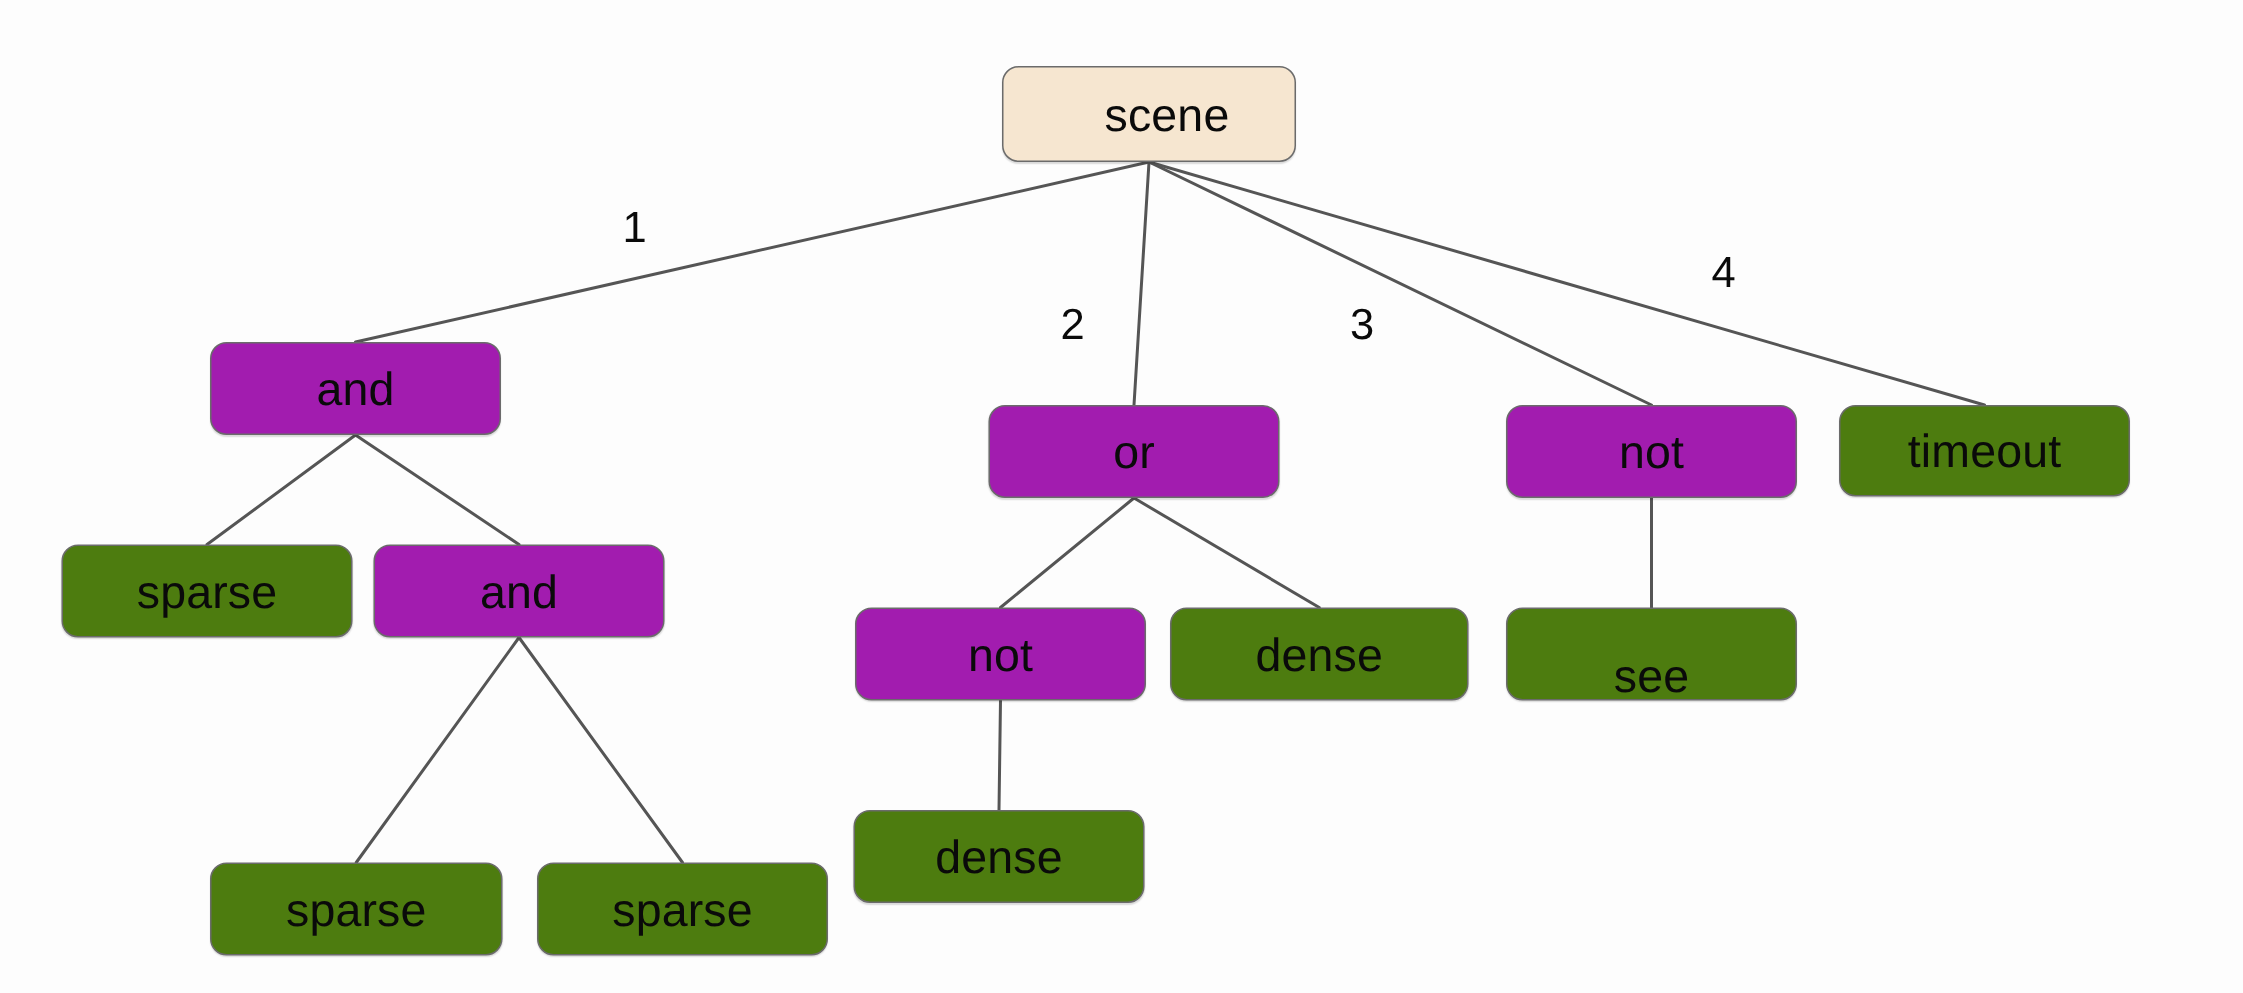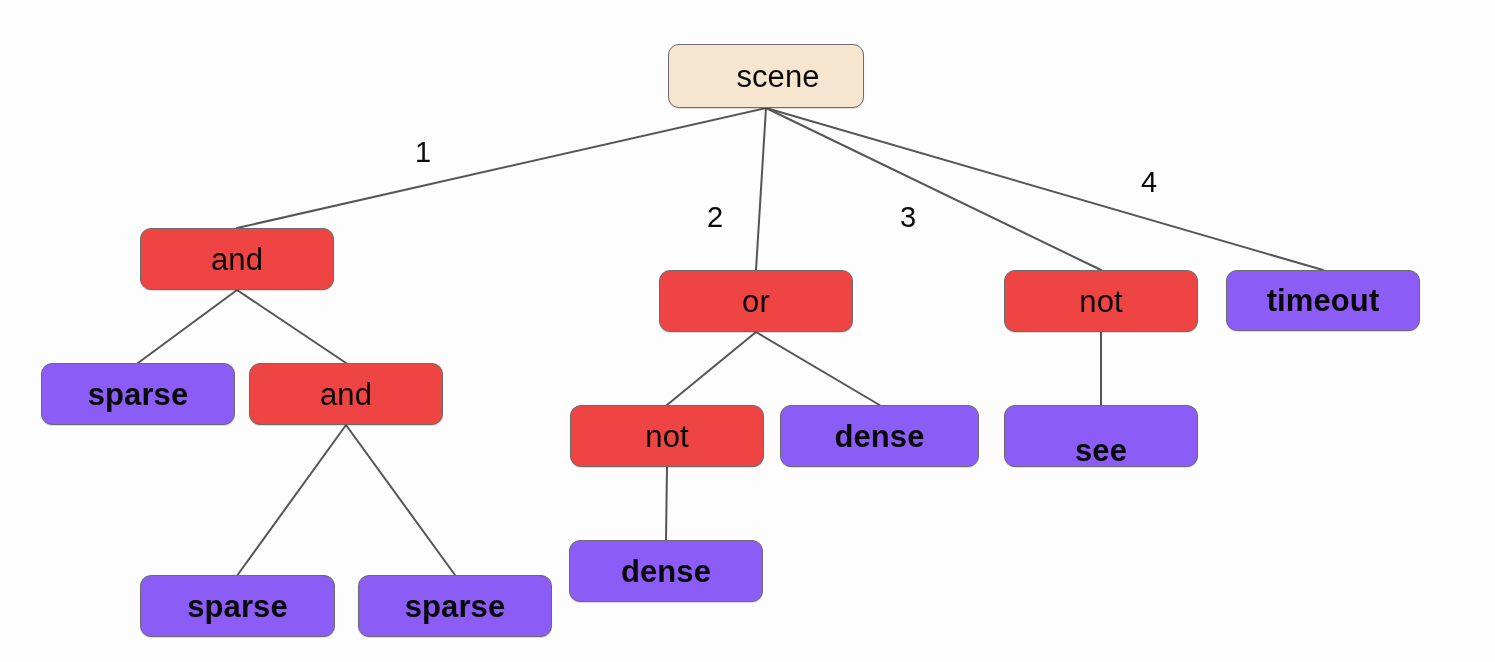--- a/index.html
+++ b/index.html
@@ -42,25 +42,24 @@
     color: #0a0a0a;
     letter-spacing: 0.1px;
     line-height: 1;
     white-space: nowrap;
     box-shadow: 0 1px 1px rgba(0,0,0,0.14);
   }
   .node-root {
     background: #f6e6d0;
   }
   .node-op {
-    background: #ef4444;
+    background: #a21caf;
   }
   .node-leaf {
-    background: #8b5cf6;
-    font-weight: bold;
+    background: #4d7c0f;
   }
   .edge-label {
     position: absolute;
     font-size: 29px;
     color: #0a0a0a;
     line-height: 1;
     white-space: nowrap;
     user-select: none;
   }
 </style>

